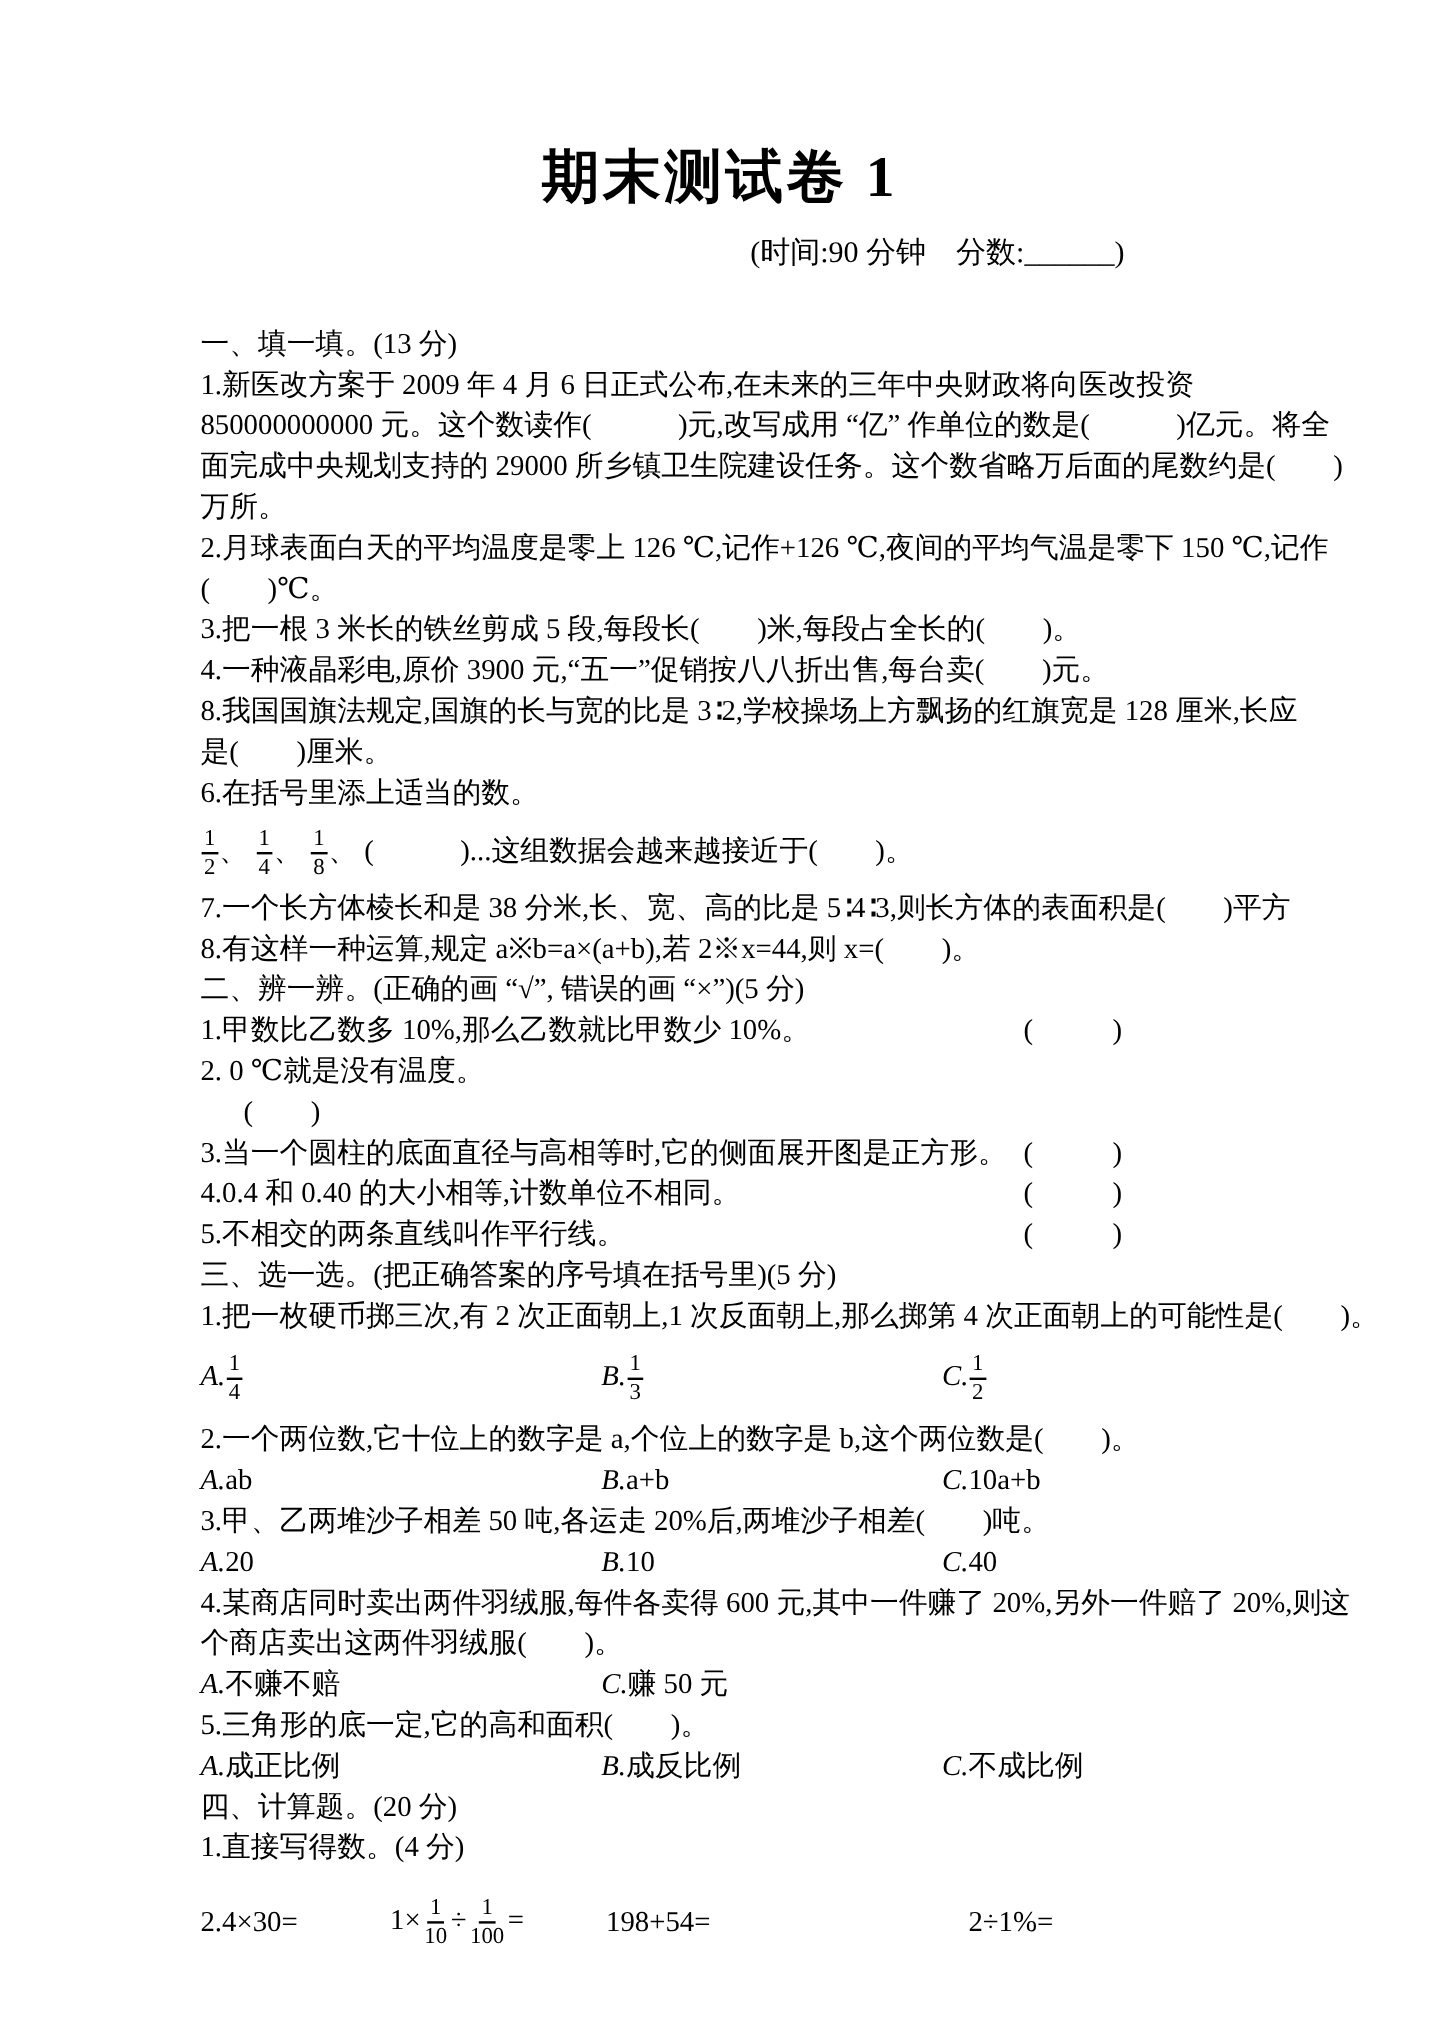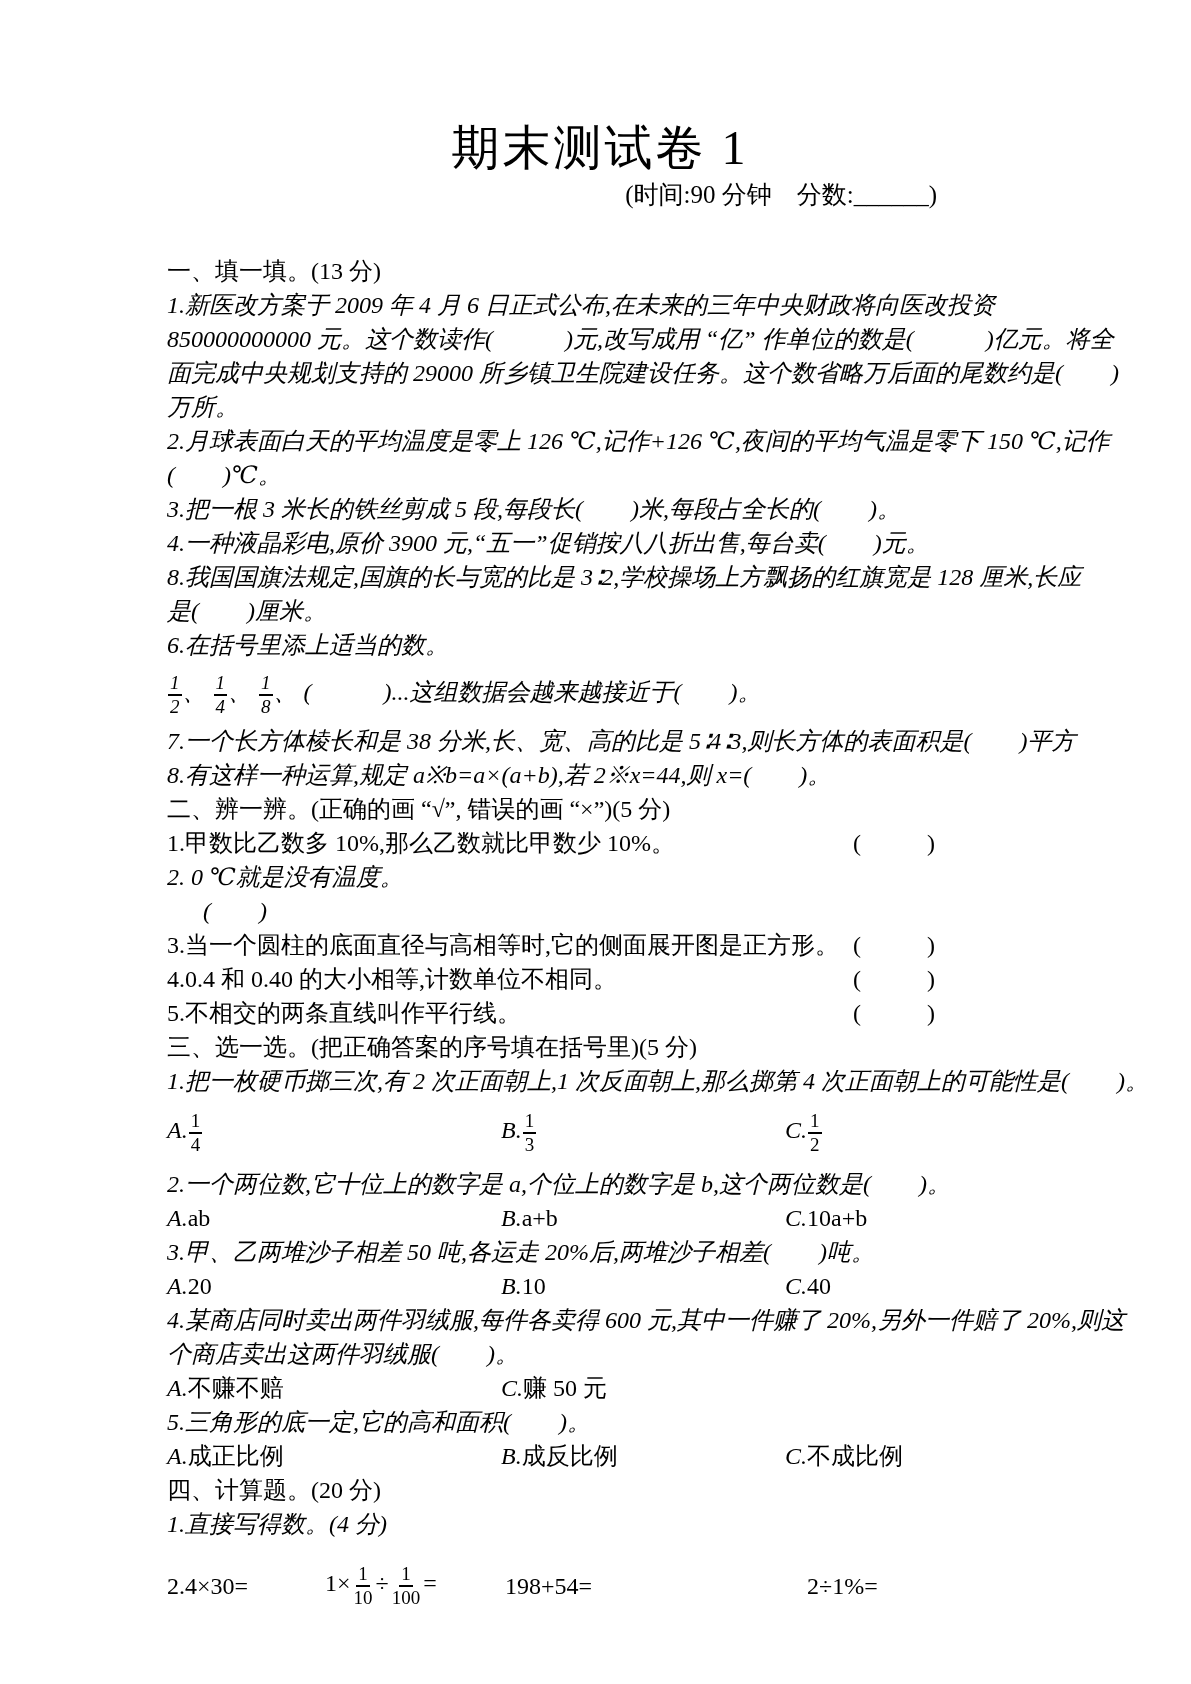--- a/index.html
+++ b/index.html
@@ -3,28 +3,28 @@
 <meta charset="utf-8">
 <style>
   html,body { margin:0; padding:0; }
   .page {
     width:1191px; height:1684px; background:#ffffff; color:#000;
     font-family:"Liberation Serif","DejaVu Serif",serif;
     position:relative; overflow:hidden;
   }
   .content { padding:118px 158px 0 167px; }
   .title {
-    text-align:center; font-size:48px; font-weight:400; letter-spacing:3px;
+    text-align:center; font-size:48px; font-weight:700; letter-spacing:3px;
     line-height:60px;
   }
   .meta {
     text-align:right; padding-right:96px; font-size:25px; line-height:34px;
-    margin-top:0;
+    margin-top:16px;
   }
-  .line { font-size:24px; line-height:34px; white-space:nowrap;font-style:italic; }
+  .line { font-size:24px; line-height:34px; white-space:nowrap; }
   .sec-heading { font-size:24px; line-height:34px; }
   .sec1-top { margin-top:42px; }
   
   .tf { display:flex; font-size:24px; line-height:34px; }
   .tf .bracket { margin-left:auto; margin-right:92px; letter-spacing:6px; }
   .tf-indent { padding-left:36px; }
   
   .frac {
     display:inline-flex; flex-direction:column; align-items:center;
     vertical-align:middle; font-size:19px; line-height:1.15; margin:0 1px;

